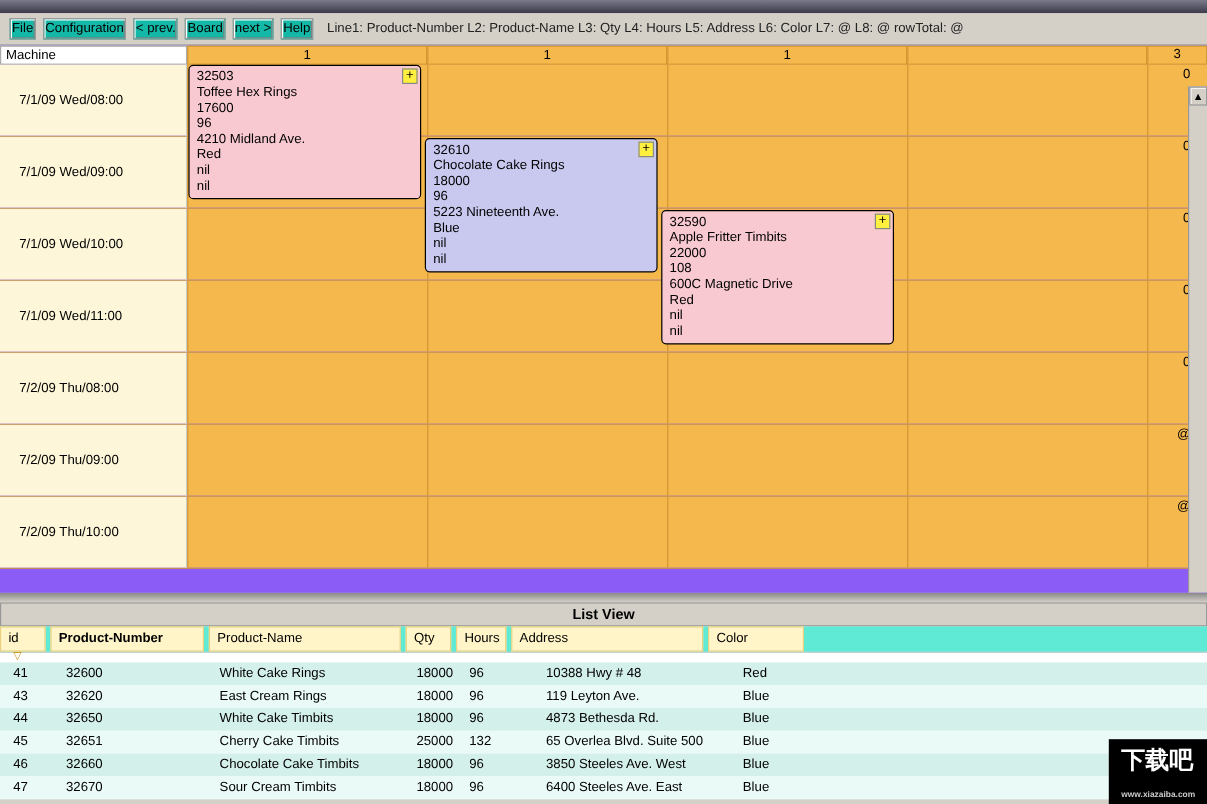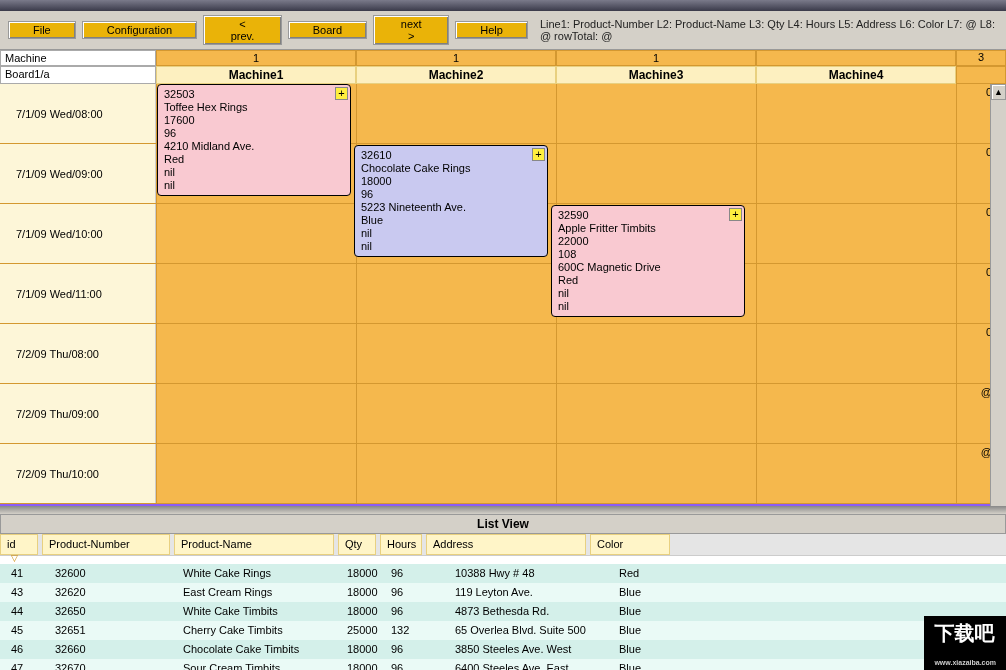--- a/index.html
+++ b/index.html
@@ -21,23 +21,23 @@
 }
 .toolbar {
   background: #d4d0c8;
   padding: 4px 8px;
   display: flex;
   align-items: center;
   gap: 6px;
   border-bottom: 1px solid #999;
 }
 .tb-btn {
-  background: #eab308;
+  background: #14b8a6;
   border: 1px solid #999;
-  padding: 2px 24px;
+  padding: 2px 1px;
   font-size: 11px;
   cursor: pointer;
   box-shadow: inset 1px 1px 0 #fff, inset -1px -1px 0 #808080;
 }
 .tb-label {
   font-size: 11px;
   color: #222;
   margin-left: 6px;
 }
 .grid-area {
@@ -152,35 +152,35 @@
 .lv-title {
   text-align: center;
   background: #d4d0c8;
   font-weight: bold;
   font-size: 12px;
   padding: 2px;
   border: 1px solid #999;
 }
 .lv-headers {
   display: flex;
-  background: #e5e5e5;
+  background: #5eead4;
   border-bottom: 1px solid #ccc;
   height: 22px;
 }
 .lv-h {
   padding: 3px 6px;
   font-size: 11px;
   border-right: 1px solid transparent;
   position: relative;
   background: #fff5c8;
   border: 1px solid #e8d080;
   margin-right: 1px;
 }
 .lv-h.id { width: 38px; }
-.lv-h.pn { width: 128px; margin-left:3px;}
+.lv-h.pn { width: 128px; margin-left:3px;font-weight:bold;}
 .lv-h.pname { width: 160px;margin-left:3px; }
 .lv-h.qty { width: 38px;margin-left:3px; }
 .lv-h.hours { width: 42px; margin-left:3px;}
 .lv-h.addr { width: 160px;margin-left:3px; }
 .lv-h.color { width: 80px;margin-left:3px; }
 .lv-tri {
   position: absolute;
   left: 10px;
   bottom: -9px;
   font-size: 9px;
@@ -250,28 +250,20 @@
 
 <div class="grid-area">
   <div class="header-row">
     <div class="left-head">Machine</div>
     <div class="num-cell">1</div>
     <div class="num-cell">1</div>
     <div class="num-cell">1</div>
     <div class="num-cell"></div>
     <div class="right-num">3</div>
   </div>
-  <div class="header-row2">
-    <div class="left-head">Board1/a</div>
-    <div class="machine-cell">Machine1</div>
-    <div class="machine-cell">Machine2</div>
-    <div class="machine-cell">Machine3</div>
-    <div class="machine-cell">Machine4</div>
-    <div class="right-num"></div>
-  </div>
   <div class="grid-body" id="grid-body">
       <div class="time-row">
         <div class="time-label">7/1/09 Wed/08:00</div>
         <div class="grid-cell"></div>
         <div class="grid-cell"></div>
         <div class="grid-cell"></div>
         <div class="grid-cell"></div>
         <div class="right-col">0</div>
       </div>
       <div class="time-row">

